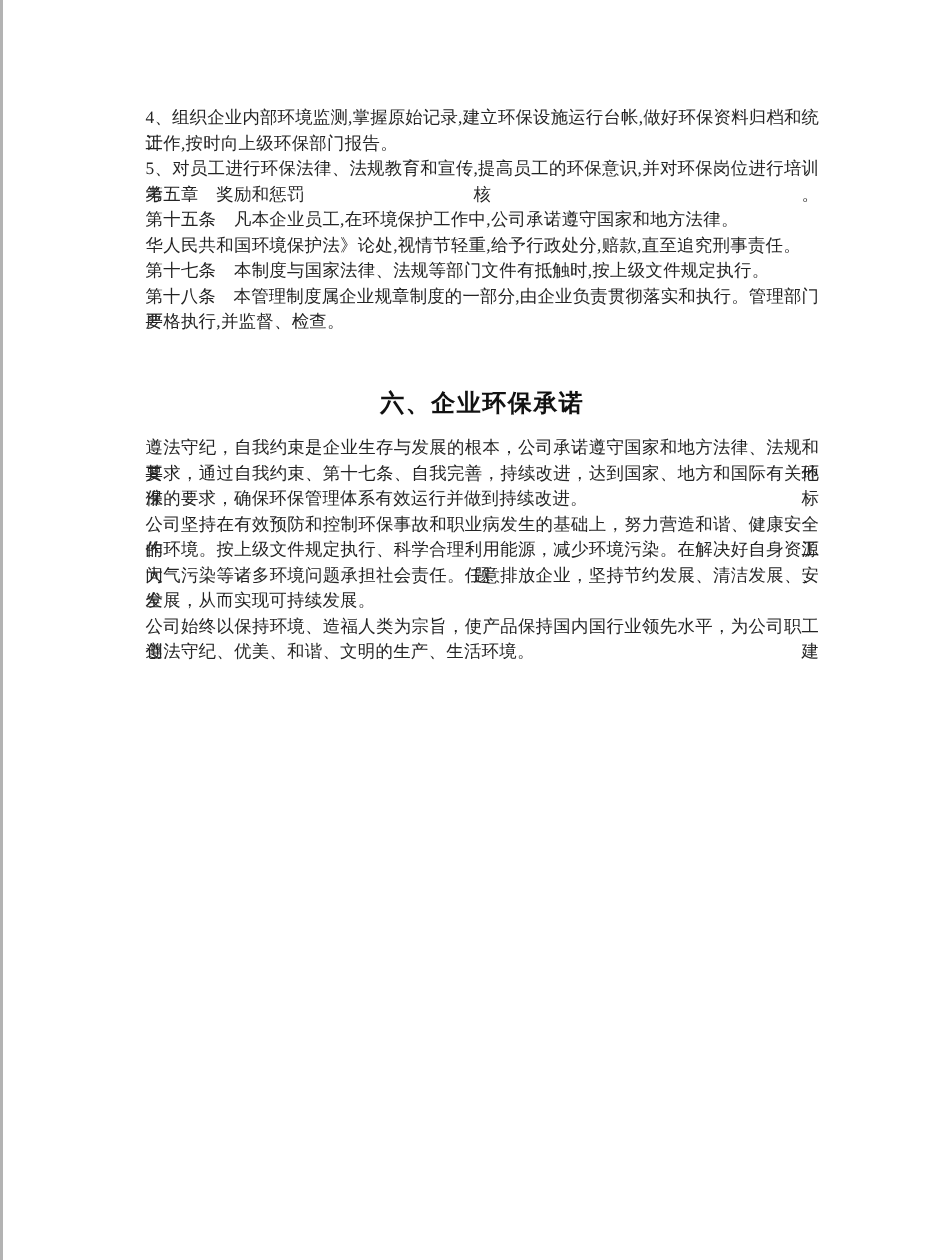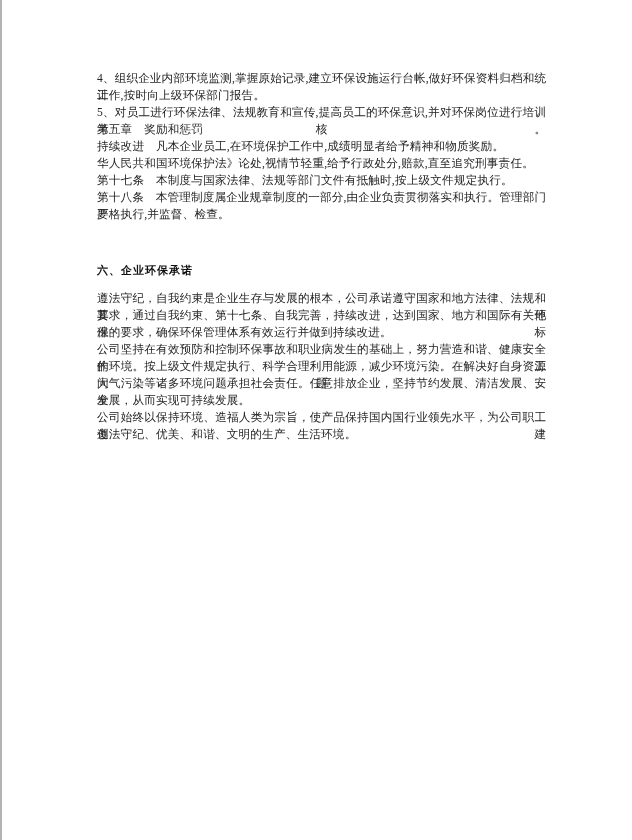--- a/index.html
+++ b/index.html
@@ -33,40 +33,41 @@
     white-space: nowrap;
     overflow: visible;
   }
   .t-line.justify {
     white-space: normal;
     text-align: justify;
     text-align-last: justify;
     letter-spacing: 0;
   }
   .doc-heading {
-    font-size: 11px;
+    font-size: 16px;
     font-weight: bold;
+    text-align: center;
     line-height: 22px;
     height: 22px;
     margin: 36px 0 9px 0;
     color: #111111;
     letter-spacing: 1px;
   }
 </style>
 </head>
 <body>
 
 <div class="page" style="color: rgb(36, 36, 36); background: rgb(255, 255, 255);">
   <div class="scan-edge" style="background: rgb(179, 179, 179);"></div>
   <div class="content" id="doc-content">
       <div class="t-line justify">4、组织企业内部环境监测,掌握原始记录,建立环保设施运行台帐,做好环保资料归档和统计</div>
       <div class="t-line">工作,按时向上级环保部门报告。</div>
       <div class="t-line justify">5、对员工进行环保法律、法规教育和宣传,提高员工的环保意识,并对环保岗位进行培训考核。</div>
       <div class="t-line">第五章　奖励和惩罚</div>
-      <div class="t-line">持续改进　凡本企业员工,在环境保护工作中,成绩明显者给予精神和物质奖励。</div>
+      <div class="t-line">第十五条　凡本企业员工,在环境保护工作中,公司承诺遵守国家和地方法律。</div>
       <div class="t-line">华人民共和国环境保护法》论处,视情节轻重,给予行政处分,赔款,直至追究刑事责任。</div>
       <div class="t-line">第十七条　本制度与国家法律、法规等部门文件有抵触时,按上级文件规定执行。</div>
       <div class="t-line justify">第十八条　本管理制度属企业规章制度的一部分,由企业负责贯彻落实和执行。管理部门要</div>
       <div class="t-line">严格执行,并监督、检查。</div>
       <h2 class="doc-heading">六、企业环保承诺</h2>
       <div class="t-line justify">遵法守纪，自我约束是企业生存与发展的根本，公司承诺遵守国家和地方法律、法规和其他</div>
       <div class="t-line justify">要求，通过自我约束、第十七条、自我完善，持续改进，达到国家、地方和国际有关环保标</div>
       <div class="t-line">准的要求，确保环保管理体系有效运行并做到持续改进。</div>
       <div class="t-line justify">公司坚持在有效预防和控制环保事故和职业病发生的基础上，努力营造和谐、健康安全的工</div>
       <div class="t-line justify">作环境。按上级文件规定执行、科学合理利用能源，减少环境污染。在解决好自身资源问题、</div>

